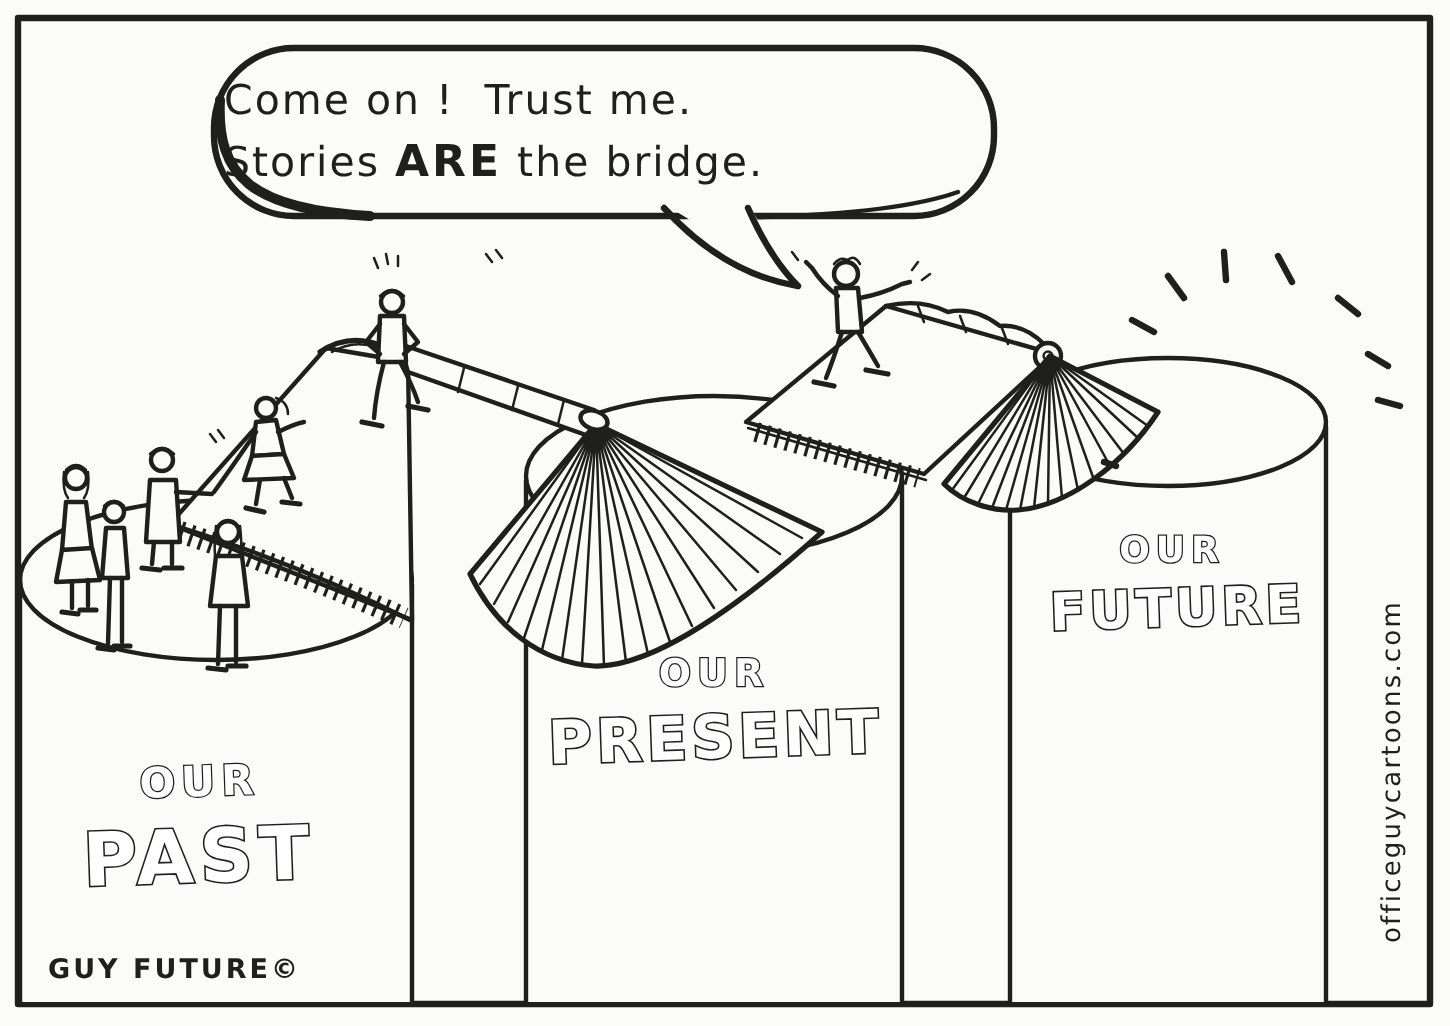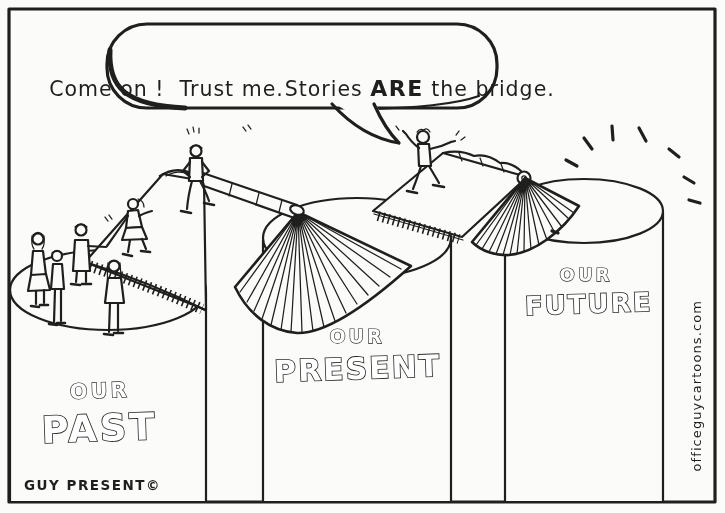--- a/index.html
+++ b/index.html
@@ -16,21 +16,21 @@
   .mid   { stroke-width:2.6; }
   .thick { stroke-width:3.2; }
   .heavy { stroke-width:5; }
   .comb  { stroke:var(--ink); fill:none; stroke-linecap:butt; }
   .outline-label { fill:#ffffff; stroke:var(--ink); paint-order:stroke; font-weight:bold; }
   .lbl-sm { stroke-width:1.25px; }
   .lbl-lg { stroke-width:1.6px; }
 
   
   .bubble-text { position:absolute; left:112px; top:29px; width:380px; height:76px;
-                 display:flex; flex-direction:row; align-items:flex-end; justify-content:center;
+                 display:flex; flex-direction:column; align-items:flex-start; justify-content:center;
                  gap:1px; font-size:20.5px; letter-spacing:1px; line-height:1.45; white-space:pre; }
   .bubble-text .emph { font-weight:bold; font-size:22px; letter-spacing:1.5px;margin-top:20px; }
   .signature { position:absolute; left:24px; top:477px; font-size:13.5px; font-weight:bold;
                letter-spacing:1.5px; }
   .watermark { position:absolute; left:689px; top:300px; writing-mode:vertical-rl;
                transform:rotate(180deg); font-size:13px; letter-spacing:1.1px; }
 </style>
 </head>
 <body>
 
@@ -172,17 +172,17 @@
       <text x="586" y="281" font-size="18" letter-spacing="3" class="outline-label lbl-sm">OUR</text>
       <text x="589" y="313" font-size="26" letter-spacing="2" class="outline-label lbl-lg" transform="rotate(-2 589 313)">FUTURE</text>
     </g>
   </svg>
 
   <div class="bubble-text">
     <div>Come on !  Trust me.</div>
     <div><span>Stories </span><span class="emph">ARE</span><span> the bridge.</span></div>
   </div>
 
-  <div class="signature">GUY PRESENT©</div>
+  <div class="signature">GUY FUTURE©</div>
 
   <div class="watermark">officeguycartoons.com</div>
 
 </div>
 
 </body></html>

